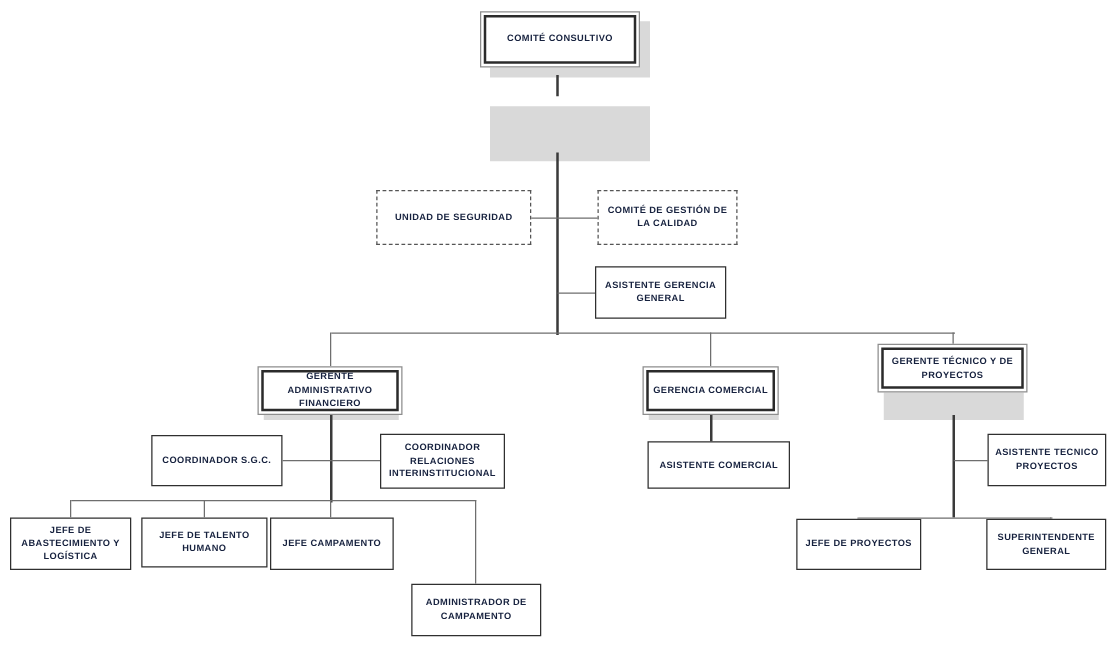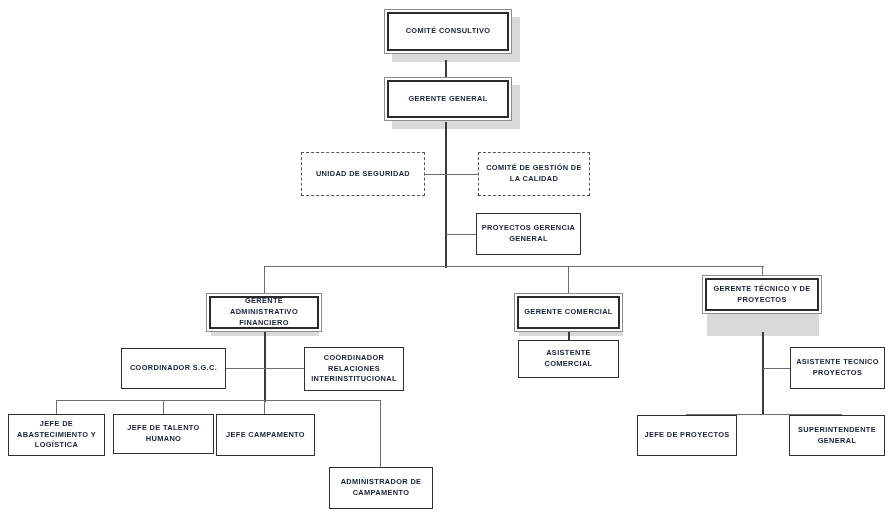--- a/index.html
+++ b/index.html
@@ -130,68 +130,63 @@
   <div class="line thin" style="left:840px; top:414px; width:1.4px; height:11px;"></div>
 
   <div class="shadow" style="left:392px; top:17px; width:128px; height:45px;"></div>
   <div class="node exec" style="left:384px; top:9px; width:128px; height:45px;">
     <div class="inner">
         <span class="label">COMITÉ CONSULTIVO</span>
       </div>
   </div>
 
   <div class="shadow" style="left:392px; top:85px; width:128px; height:44px;"></div>
-  <div class="node exec" style="left:384px; top:77px; width:128px; height:44px;">
-    <div class="inner">
-        <span class="label">GERENTE GENERAL</span>
-      </div>
-  </div>
 
   <div class="node dashed" style="left:301px; top:152px; width:124px; height:44px;">
     <span class="label">UNIDAD DE SEGURIDAD</span>
   </div>
 
   <div class="node dashed" style="left:478px; top:152px; width:112px; height:44px;">
     <span class="label">COMITÉ DE GESTIÓN DE LA CALIDAD</span>
   </div>
 
   <div class="node plain" style="left:476px; top:213px; width:105px; height:42px;">
-    <span class="label">PROYECTOS GERENCIA GENERAL</span>
+    <span class="label">ASISTENTE GERENCIA GENERAL</span>
   </div>
 
   <div class="shadow" style="left:211px; top:297px; width:108px; height:39px;"></div>
   <div class="node exec" style="left:206px; top:293px; width:116px; height:39px;">
     <div class="inner">
         <span class="label">GERENTE ADMINISTRATIVO FINANCIERO</span>
       </div>
   </div>
 
   <div class="shadow" style="left:519px; top:297px; width:104px; height:39px;"></div>
   <div class="node exec" style="left:514px; top:293px; width:109px; height:39px;">
     <div class="inner">
-        <span class="label">GERENTE COMERCIAL</span>
+        <span class="label">GERENCIA COMERCIAL</span>
       </div>
   </div>
 
   <div class="shadow" style="left:707px; top:297px; width:112px; height:39px;"></div>
   <div class="node exec" style="left:702px; top:275px; width:120px; height:39px;">
     <div class="inner">
         <span class="label">GERENTE TÉCNICO Y DE PROYECTOS</span>
       </div>
   </div>
 
   <div class="node plain" style="left:121px; top:348px; width:105px; height:41px;">
     <span class="label">COORDINADOR S.G.C.</span>
   </div>
 
   <div class="node plain" style="left:304px; top:347px; width:100px; height:44px;">
     <span class="label">COORDINADOR RELACIONES INTERINSTITUCIONAL</span>
   </div>
 
-  <div class="node plain" style="left:518px; top:340px; width:101px; height:38px;">
+  <div class="node plain" style="left:518px; top:353px; width:114px; height:38px;">
     <span class="label">ASISTENTE COMERCIAL</span>
   </div>
 
   <div class="node plain" style="left:790px; top:347px; width:95px; height:42px;">
     <span class="label">ASISTENTE TECNICO PROYECTOS</span>
   </div>
 
   <div class="node plain" style="left:8px; top:414px; width:97px; height:42px;">
     <span class="label">JEFE DE ABASTECIMIENTO Y LOGÍSTICA</span>
   </div>

